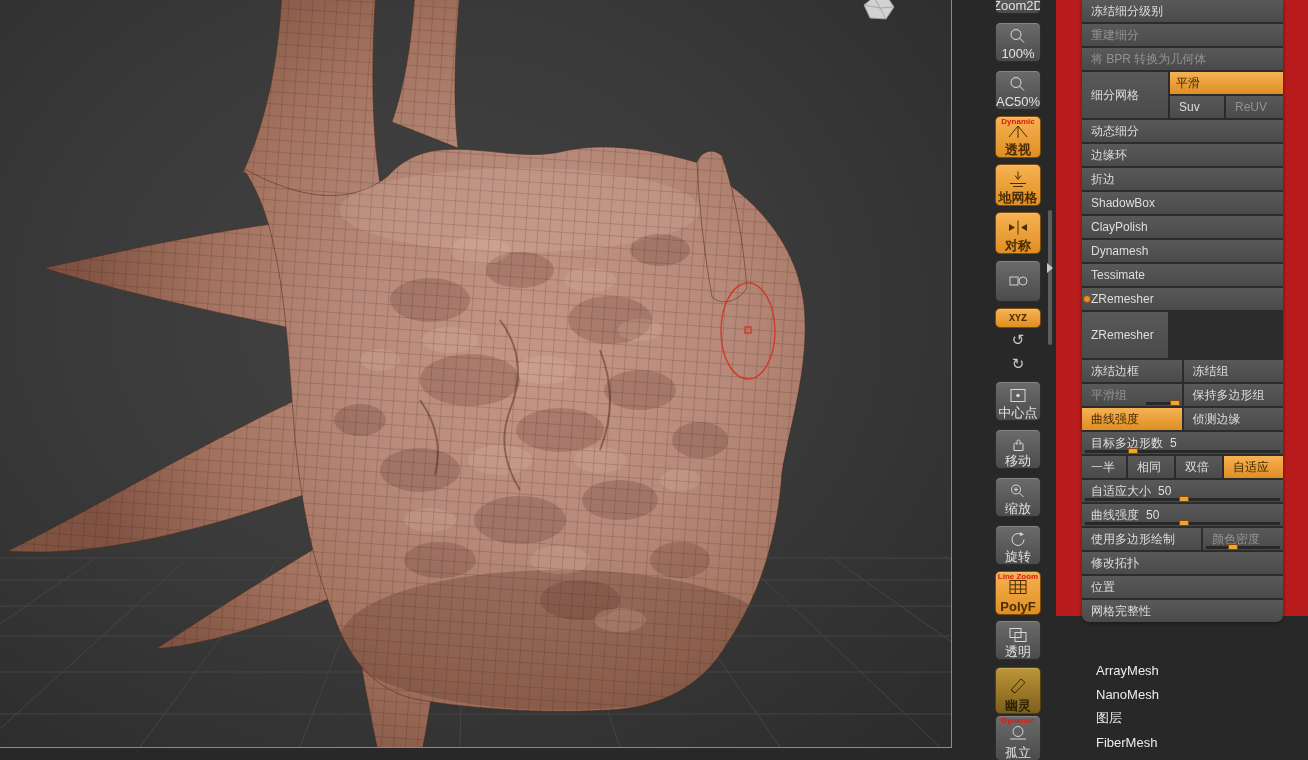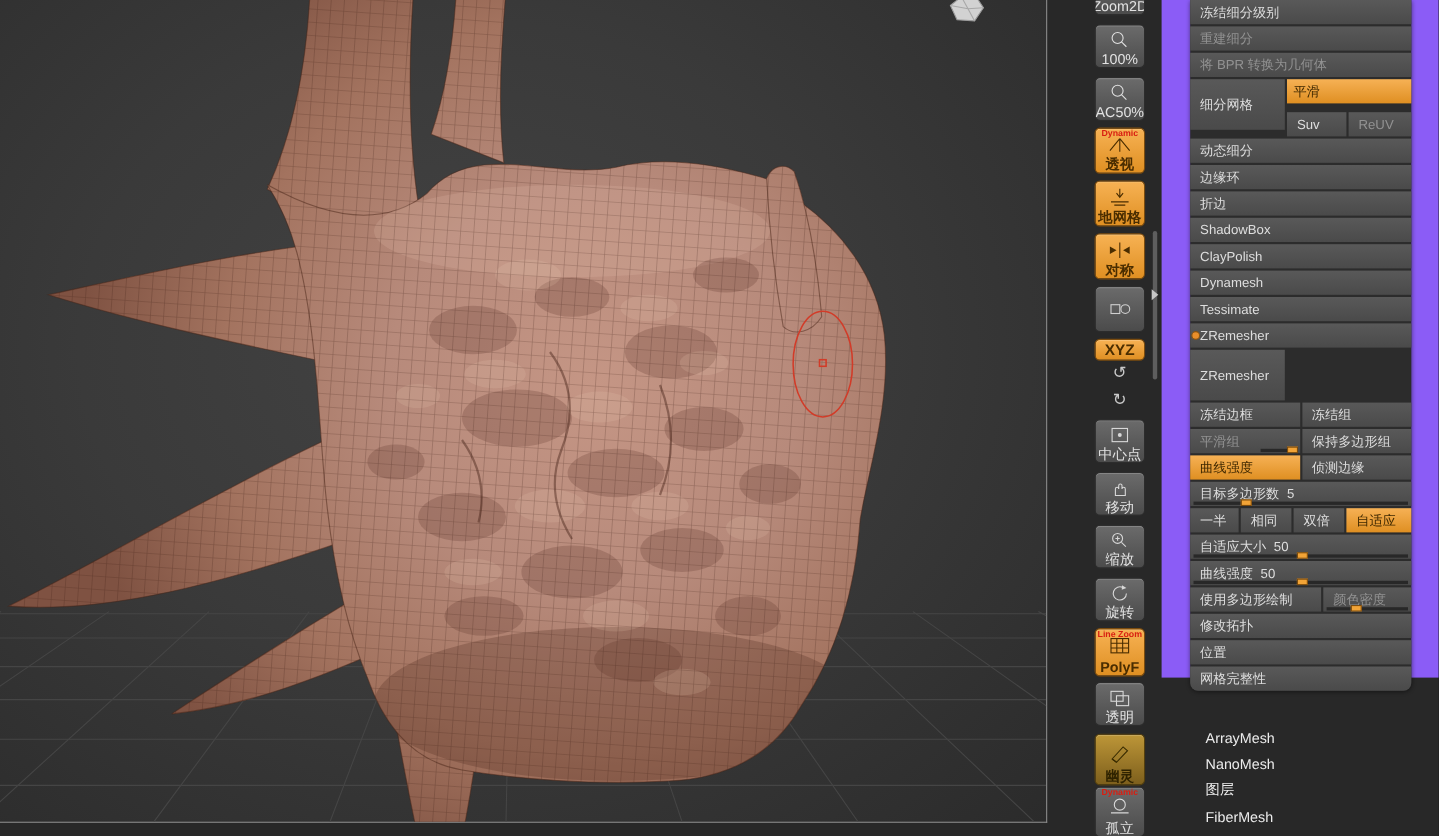--- a/index.html
+++ b/index.html
@@ -21,30 +21,30 @@
       display:flex;flex-direction:column;align-items:center;justify-content:flex-end;
       overflow:hidden;cursor:pointer;}
   .tb svg{flex:1 1 auto;margin-top:2px}
   .tbl{font-size:13px;color:#e2e2e2;line-height:11px;padding-bottom:2px;white-space:nowrap;}
   .tb.orange{background:linear-gradient(#f7b254,#df8f22);border-color:#7c4c0e;}
   .tb.orange .tbl{color:#4a2d00;font-weight:bold;}
   .tb.sel{background:linear-gradient(#bd9638,#7d5f1c);border-color:#55400e;}
   .tb.sel .tbl{color:#2f2300;font-weight:bold;}
   .tbo{position:absolute;top:0;left:0;right:0;text-align:center;font-size:8px;font-weight:bold;color:#d81f12;line-height:10px;}
   .tb.pill{height:20px;flex-direction:row;justify-content:center;}
-  .tb.pill .tbl{font-size:14px;font-weight:bold;color:#4a2d00;padding:0;}
+  .tb.pill .tbl{font-size:10px;font-weight:bold;color:#4a2d00;padding:0;font-family:Liberation Mono, monospace;}
   .tbglyph{position:absolute;left:0;width:46px;text-align:center;color:#c9c9c9;font-size:15px;line-height:20px;cursor:pointer;}
 
   
   .vscroll{position:absolute;left:1048px;top:210px;width:4px;height:135px;background:#5e5e5e;border-radius:2px;}
   .varrow{position:absolute;left:1047px;top:263px;width:0;height:0;
           border-top:5px solid transparent;border-bottom:5px solid transparent;border-left:6px solid #c8c8c8;}
 
   
-  .tray{position:absolute;left:1056px;top:0;width:252px;height:616px;background:#8b5cf6;}
+  .tray{position:absolute;left:1056px;top:0;width:252px;height:616px;background:#b91c1c;}
   .panel{position:absolute;left:26px;top:0;width:201px;background:#2c2c2c;
          border-radius:0 0 8px 8px;box-shadow:0 1px 4px rgba(0,0,0,.45);}
   .pr{position:relative;box-sizing:border-box;height:22px;margin-bottom:2px;width:100%;
       background:linear-gradient(#595959,#4a4a4a);
       display:flex;align-items:center;padding-left:9px;font-size:12px;color:#dedede;
       cursor:pointer;white-space:nowrap;overflow:hidden;}
   .pr.dis{color:#929292;}
   .pr.or{background:linear-gradient(#f6b155,#df8f22);color:#3f2800;}
   .pr.last{border-radius:0 0 7px 7px;margin-bottom:0;}
   .prow{display:flex;gap:2px;margin-bottom:2px;}
@@ -304,21 +304,21 @@
         <span>重建细分</span>
       </div>
       <div class="pr dis">
         <span>将 BPR 转换为几何体</span>
       </div>
 
       <div class="prow">
         <div class="pr tall" style="width:86px;">
           <span>细分网格</span>
         </div>
-        <div style="display:flex;flex-direction:column;gap:8px;flex:1;">
+        <div style="display:flex;flex-direction:column;gap:2px;flex:1;">
           <div class="pr or" style="padding-left:6px;">
             <span>平滑</span>
           </div>
           <div style="display:flex;gap:2px;">
             <div class="pr" style="width:54px;">
               <span>Suv</span>
             </div>
             <div class="pr dis" style="flex:1;">
               <span>ReUV</span>
             </div>

